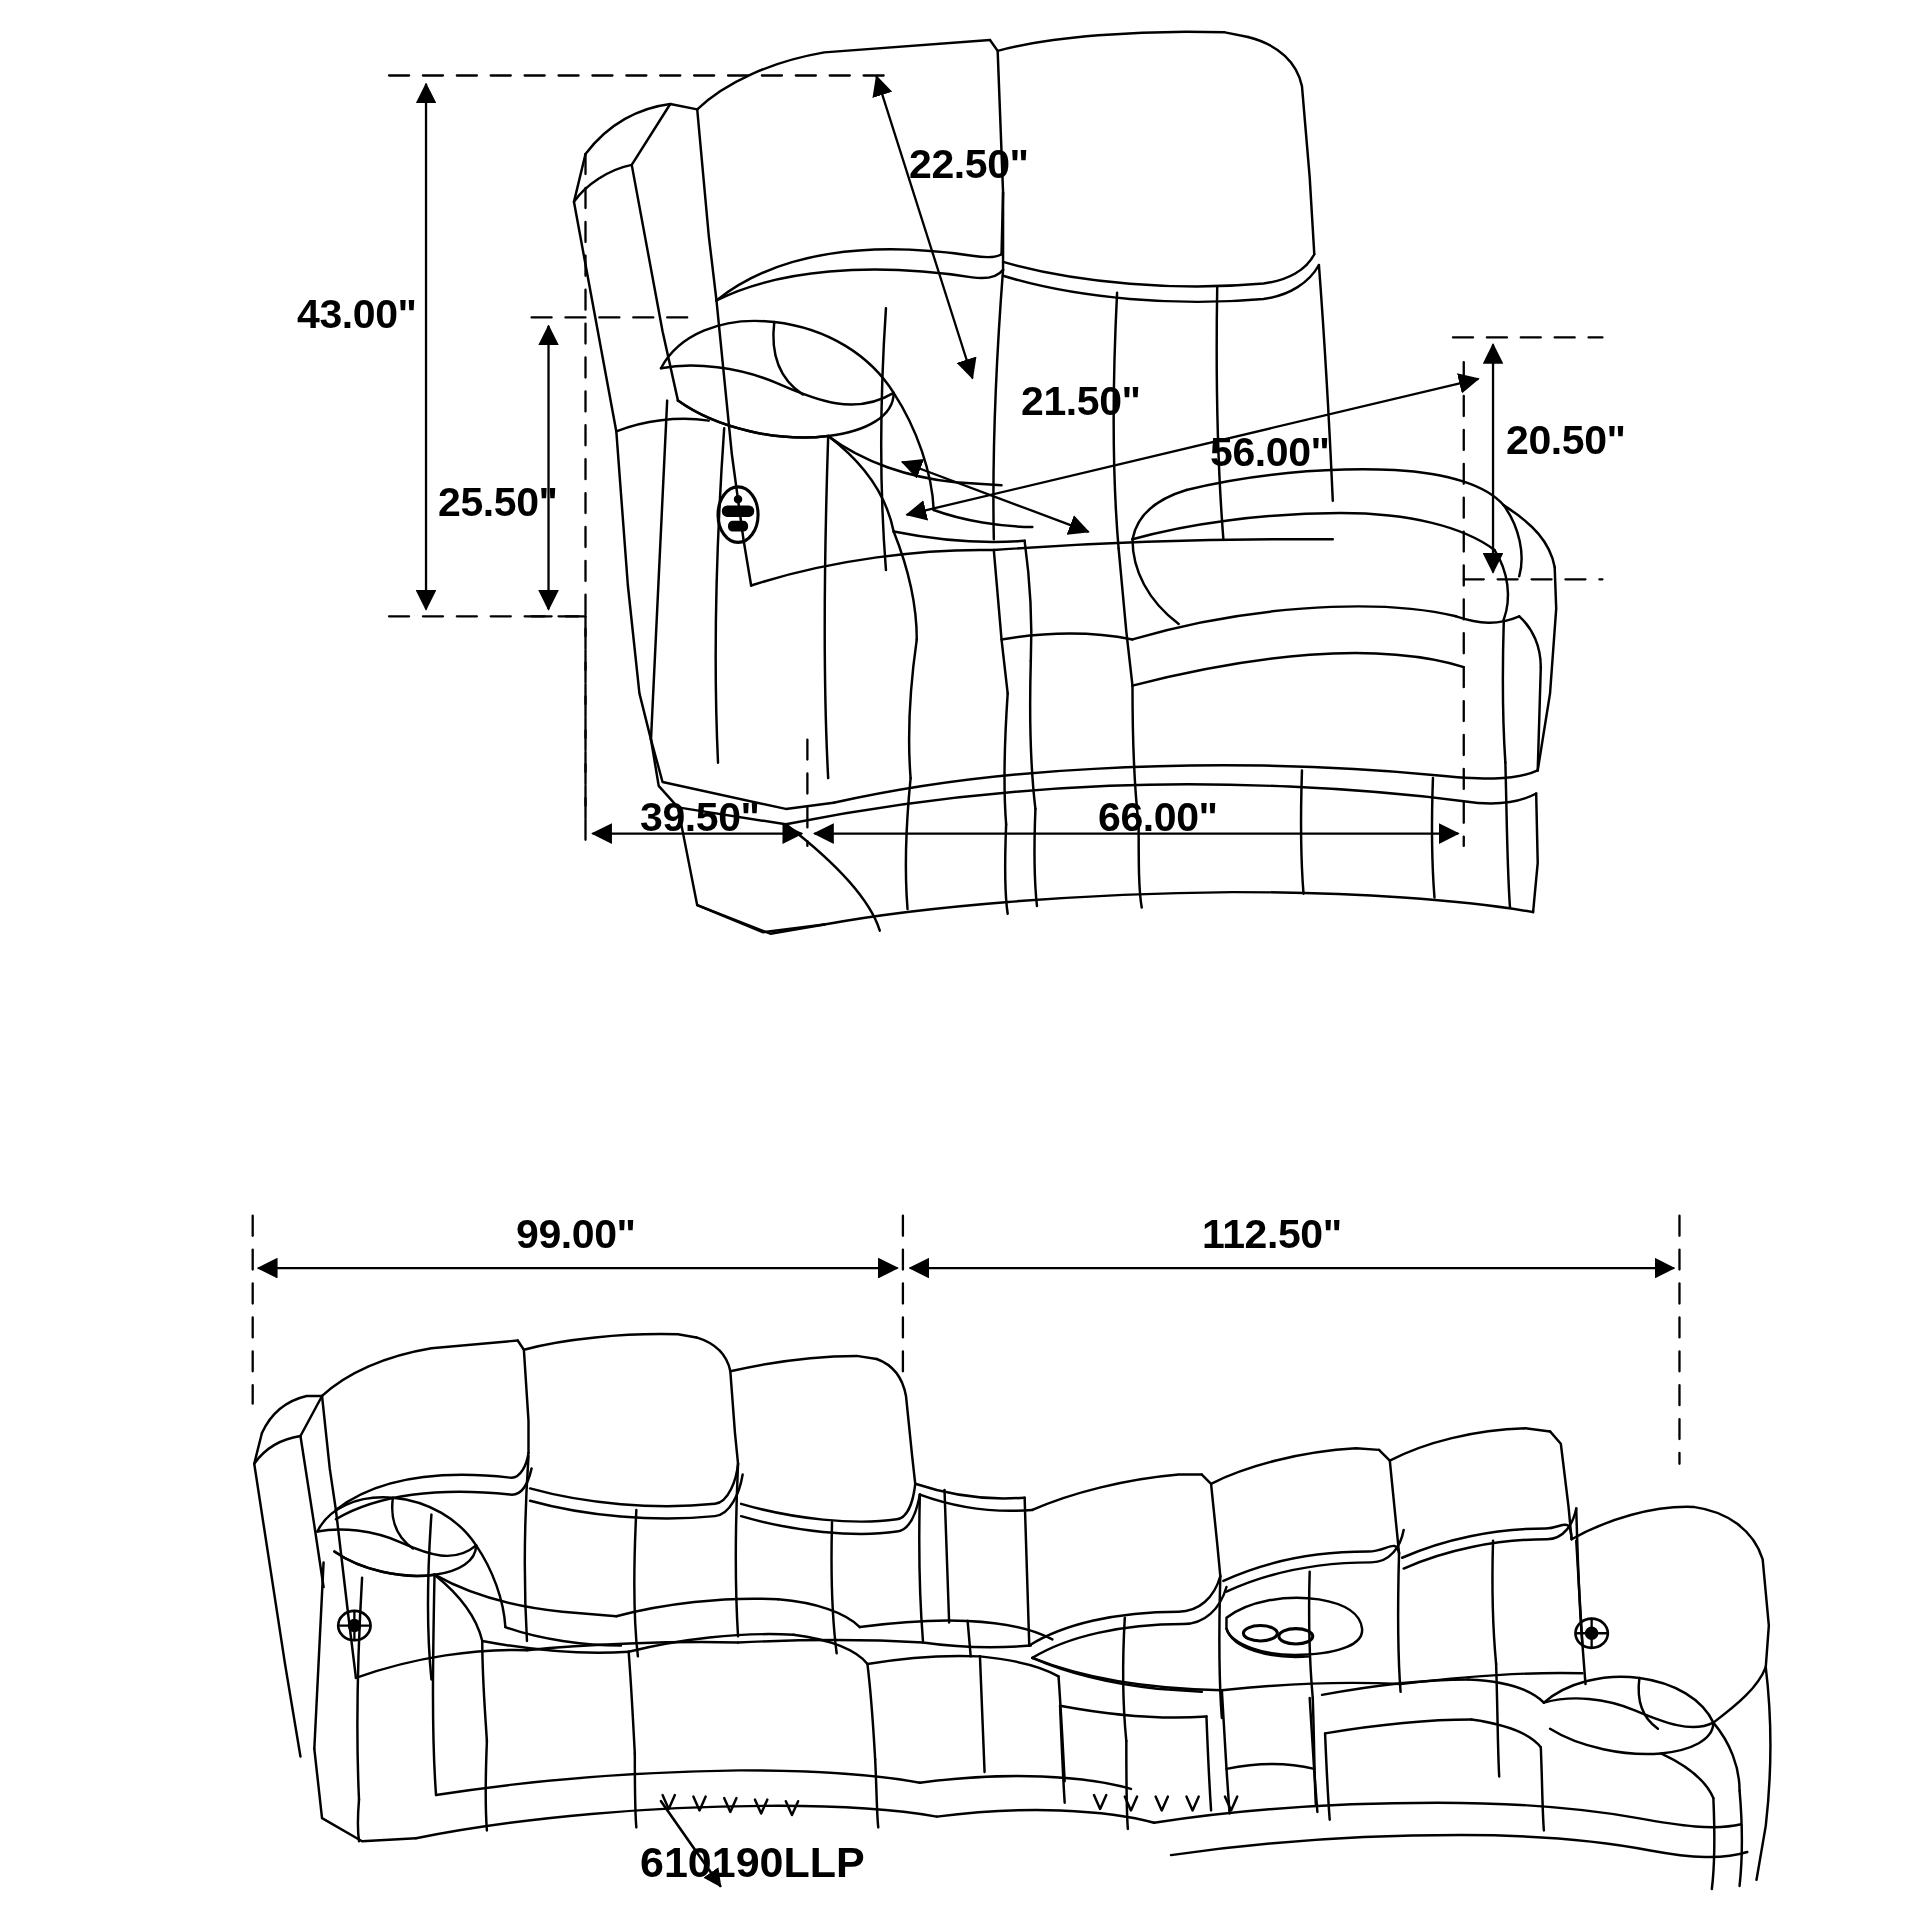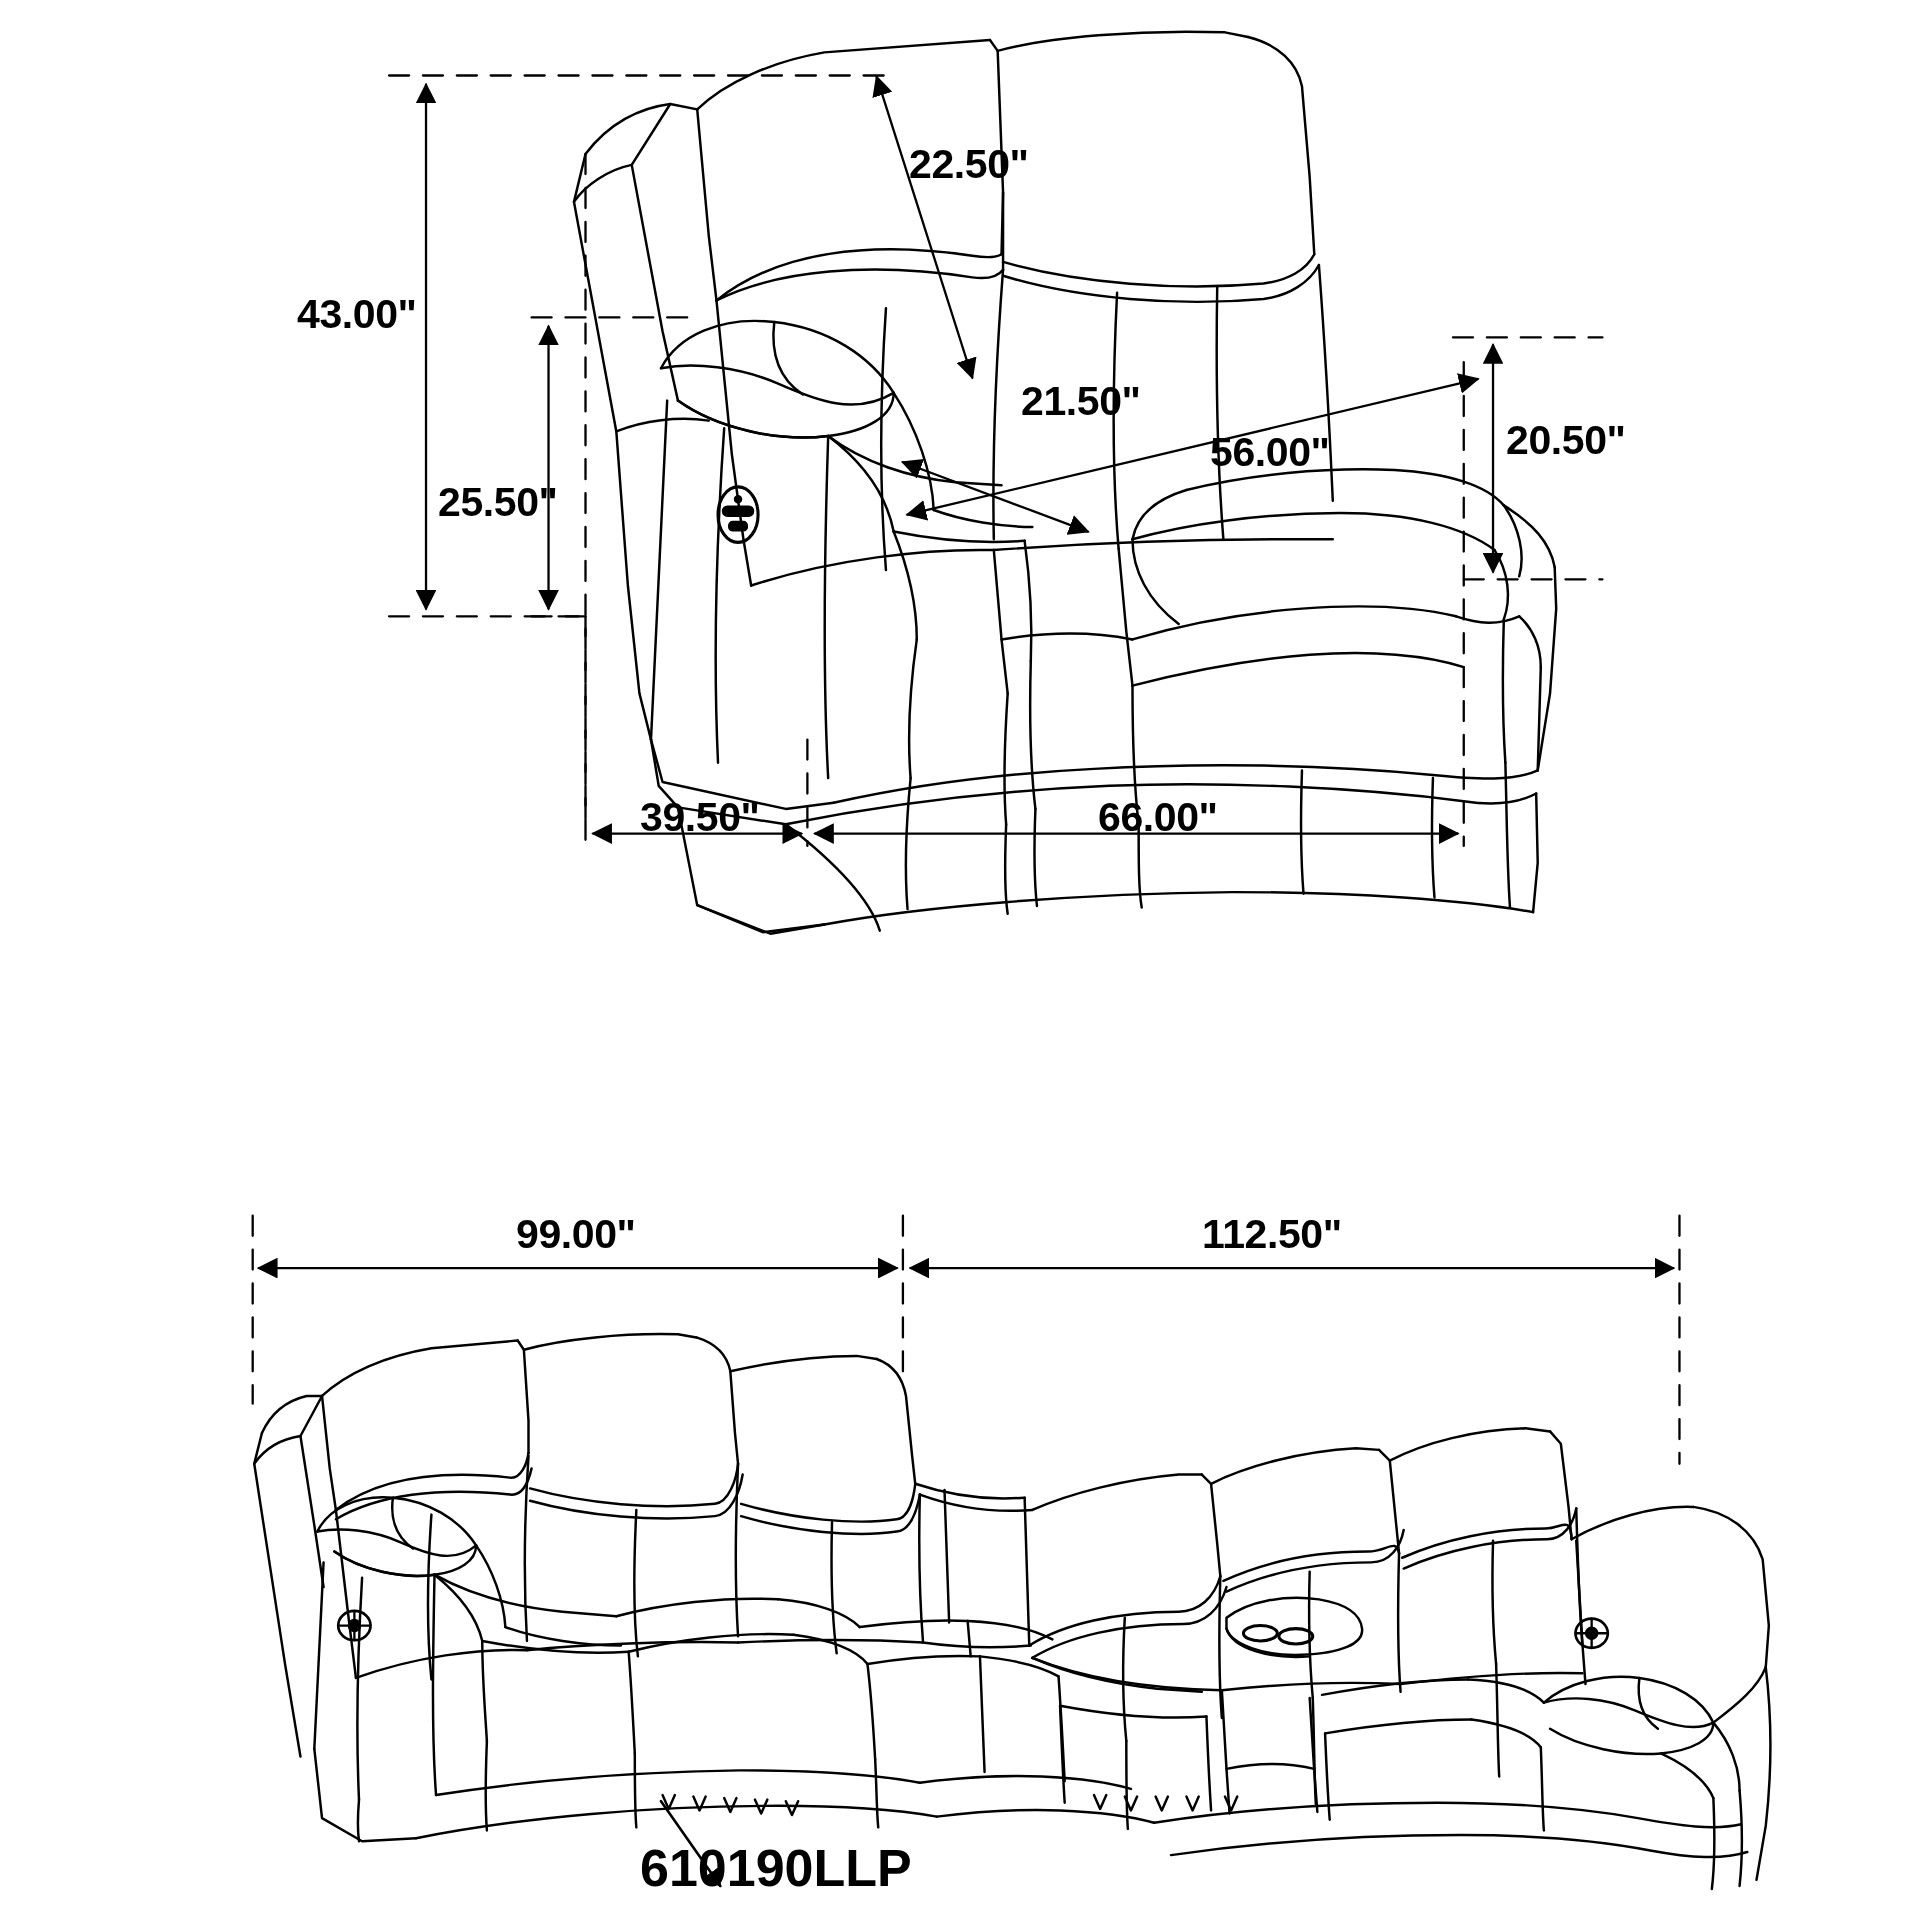--- a/index.html
+++ b/index.html
@@ -37,21 +37,21 @@
   .dim-43   { left: 297px;  top: 291px;  font-size: 41px; }
   .dim-2550 { left: 438px;  top: 479px;  font-size: 41px; }
   .dim-2250 { left: 909px; top: 141px;  font-size: 41px; }
   .dim-2150 { left: 1021px; top: 378px;  font-size: 41px; }
   .dim-5600 { left: 1210px; top: 429px;  font-size: 41px; }
   .dim-2050 { left: 1506px; top: 417px;  font-size: 41px; }
   .dim-3950 { left: 640px;  top: 794px; font-size: 41px; }
   .dim-6600 { left: 1098px; top: 794px; font-size: 41px; }
   .dim-9900 { left: 516px;  top: 1211px; font-size: 41px; }
   .dim-11250{ left: 1202px; top: 1211px; font-size: 41px; }
-  .model-no { left: 640px;  top: 1838px; font-size: 52px; letter-spacing: 0px; }
+  .model-no { left: 640px;  top: 1838px; font-size: 43px; letter-spacing: 0px; }
 </style>
 </head>
 <body>
 
 <div id="sheet">
 
   <svg class="drawing" viewBox="0 0 2500 2500" xmlns="http://www.w3.org/2000/svg">
     <defs>
       <marker id="arrHead" viewBox="0 0 10 10" refX="9" refY="5" markerWidth="9" markerHeight="9" orient="auto-start-reverse">
         <path d="M 0 0 L 10 5 L 0 10 z" fill="#000"></path>

